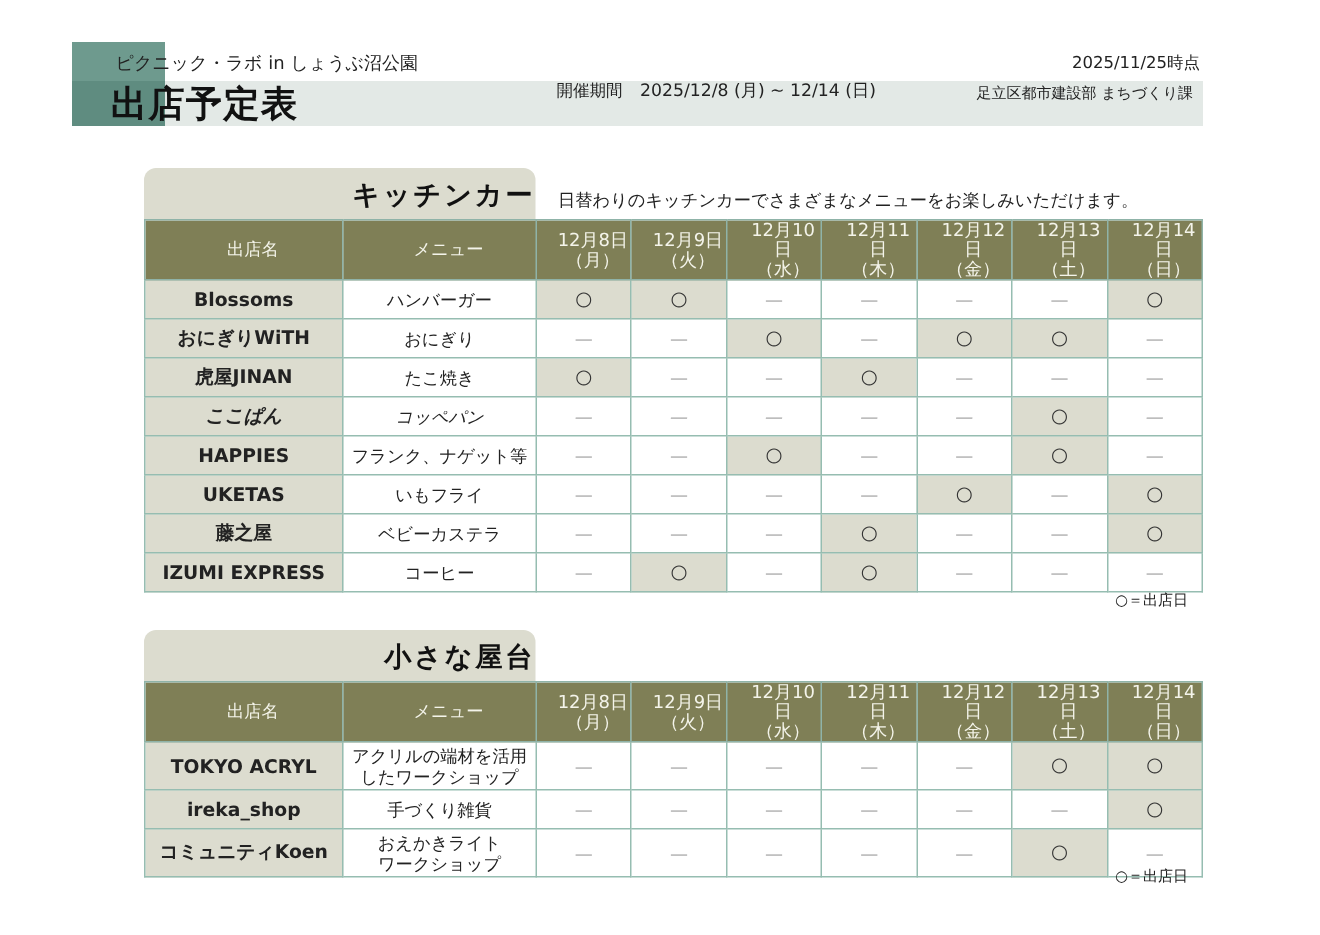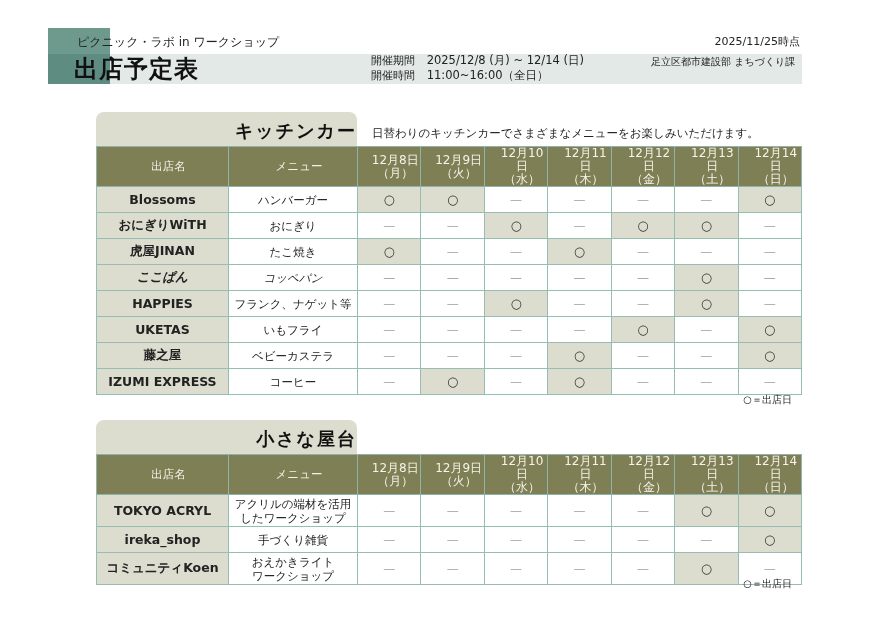--- a/index.html
+++ b/index.html
@@ -31,31 +31,27 @@
   table.sched td.on { background: #dcdccf; color: #333; font-size: 13px; }
   table.sched td.off { background: #ffffff; color: #aaa; font-size: 12px; }
   .legend { position: absolute; right: 10px; font-size: 10px; color: #222; }
 </style>
 </head>
 <body>
 
 <div class="hdr-block"></div>
 <div class="hdr-band-left"></div>
 <div class="hdr-band"></div>
-<div class="hdr-subtitle">ピクニック・ラボ in ワークショップ</div>
+<div class="hdr-subtitle">ピクニック・ラボ in しょうぶ沼公園</div>
 <div class="hdr-title">出店予定表</div>
 <div class="hdr-date">2025/11/25時点</div>
 <div class="hdr-info">
   <div>
     <span class="lbl">開催期間</span>
     <span>2025/12/8 (月) ~ 12/14 (日)</span>
-  </div>
-  <div>
-    <span class="lbl">開催時間</span>
-    <span>11:00~16:00（全日）</span>
   </div>
 </div>
 <div class="hdr-org">足立区都市建設部 まちづくり課</div>
 
 <div class="section" id="sec-kitchen" style="top:112px; height:300px;">
   <div class="sec-tab">キッチンカー</div>
   <div class="sec-desc">日替わりのキッチンカーでさまざまなメニューをお楽しみいただけます。</div>
   <table class="sched">
     <colgroup>
         <col style="width:132px">

